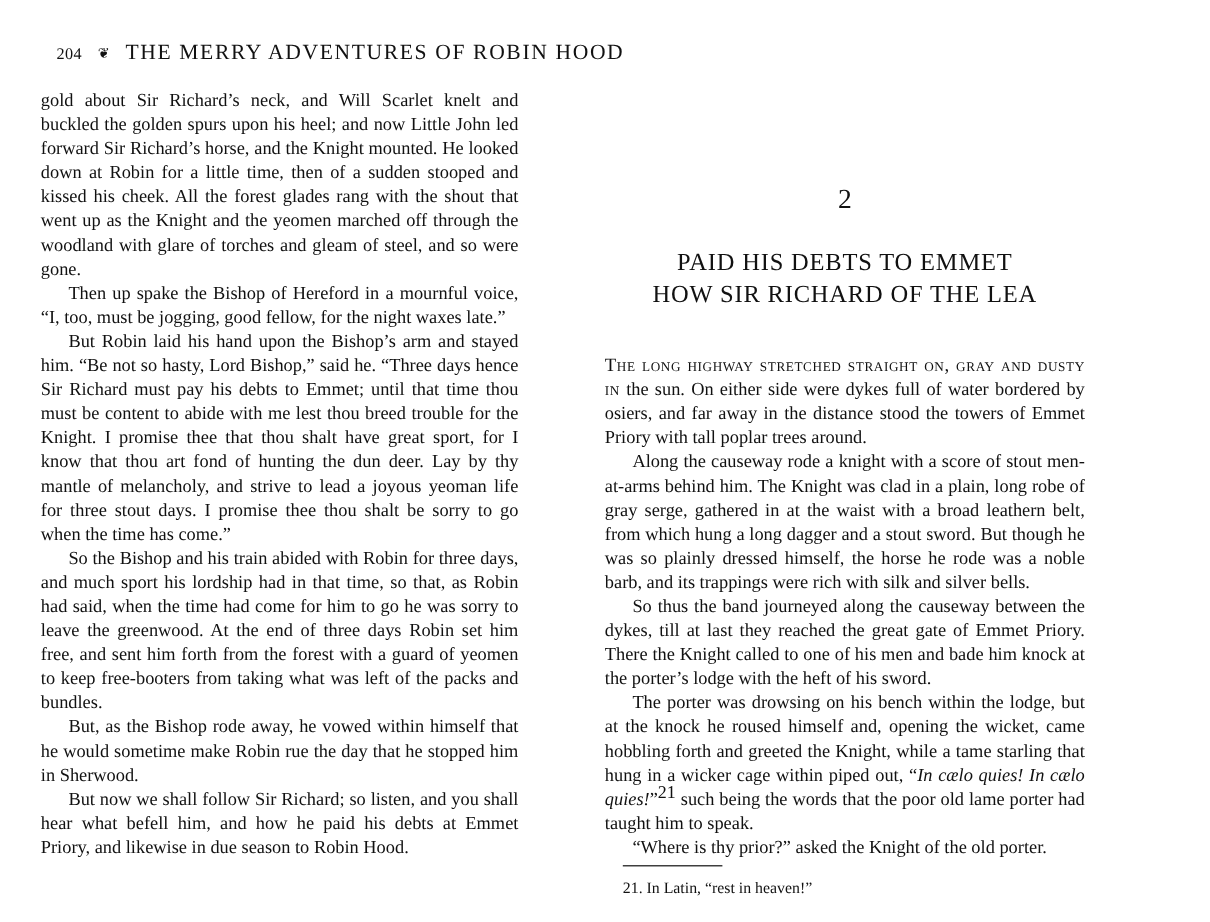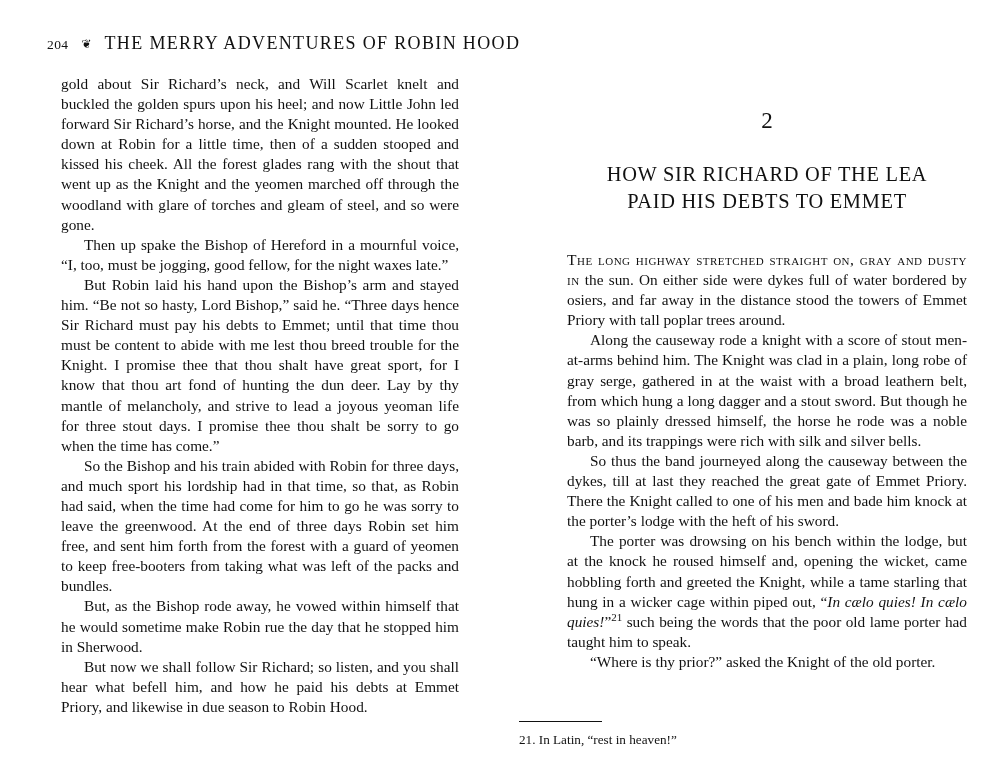--- a/index.html
+++ b/index.html
@@ -45,24 +45,25 @@
     font-size: 18px;
     letter-spacing: 1.35px;
     text-transform: uppercase;
     font-variant: small-caps;
   }
 
   
   .columns {
     position: absolute;
     top: 74px;
-    left: 61px;
+    left: 34px;
     width: 916px;
     display: flex;
-    gap: 108px;
+    gap: 72px;
+    align-items: flex-end;
   }
   .col {
     width: 398px;
   }
   .col.right {
     width: 400px;
   }
 
   p.body {
     margin: 0;
@@ -98,21 +99,21 @@
   .chapter-body {
     margin-top: 35px;
   }
   .smallcaps-open {
     font-variant: small-caps;
     letter-spacing: 0.5px;
     font-size: 15.6px;
   }
   em { font-style: italic; }
   sup {
-    font-size: 11px;
+    font-size: 15px;
     vertical-align: super;
     line-height: 0;
   }
 
   
   .footnote-area {
     position: absolute;
     left: 519px;
     top: 721px;
     width: 400px;
@@ -147,22 +148,22 @@
       <p class="body">Then up spake the Bishop of Hereford in a mournful voice, “I, too, must be jogging, good fellow, for the night waxes late.”</p>
       <p class="body">But Robin laid his hand upon the Bishop’s arm and stayed him. “Be not so hasty, Lord Bishop,” said he. “Three days hence Sir Richard must pay his debts to Emmet; until that time thou must be content to abide with me lest thou breed trouble for the Knight. I promise thee that thou shalt have great sport, for I know that thou art fond of hunting the dun deer. Lay by thy mantle of melancholy, and strive to lead a joyous yeoman life for three stout days. I promise thee thou shalt be sorry to go when the time has come.”</p>
       <p class="body">So the Bishop and his train abided with Robin for three days, and much sport his lordship had in that time, so that, as Robin had said, when the time had come for him to go he was sorry to leave the greenwood. At the end of three days Robin set him free, and sent him forth from the forest with a guard of yeomen to keep free-booters from taking what was left of the packs and bundles.</p>
       <p class="body">But, as the Bishop rode away, he vowed within himself that he would sometime make Robin rue the day that he stopped him in Sherwood.</p>
       <p class="body">But now we shall follow Sir Richard; so listen, and you shall hear what befell him, and how he paid his debts at Emmet Priory, and likewise in due season to Robin Hood.</p>
     </div>
 
     <div class="col right">
       <div class="chapter-number">2</div>
       <h1 class="chapter-title">
+        <span class="line">Paid His Debts to Emmet</span>
         <span class="line">How Sir Richard of the Lea</span>
-        <span class="line">Paid His Debts to Emmet</span>
       </h1>
 
       <div class="chapter-body">
         <p class="body"><span class="smallcaps-open">The long highway stretched straight on, gray and dusty in</span><span> the sun. On either side were dykes full of water bordered by osiers, and far away in the distance stood the towers of Emmet Priory with tall poplar trees around.</span></p>
         <p class="body">Along the causeway rode a knight with a score of stout men-at-arms behind him. The Knight was clad in a plain, long robe of gray serge, gathered in at the waist with a broad leathern belt, from which hung a long dagger and a stout sword. But though he was so plainly dressed himself, the horse he rode was a noble barb, and its trappings were rich with silk and silver bells.</p>
         <p class="body">So thus the band journeyed along the causeway between the dykes, till at last they reached the great gate of Emmet Priory. There the Knight called to one of his men and bade him knock at the porter’s lodge with the heft of his sword.</p>
         <p class="body"><span>The porter was drowsing on his bench within the lodge, but at the knock he roused himself and, opening the wicket, came hobbling forth and greeted the Knight, while a tame starling that hung in a wicker cage within piped out, “</span><em>In cælo quies! In cælo quies!</em><span>”</span><sup>21</sup><span> such being the words that the poor old lame porter had taught him to speak.</span></p>
         <p class="body">“Where is thy prior?” asked the Knight of the old porter.</p>
       </div>
     </div>

